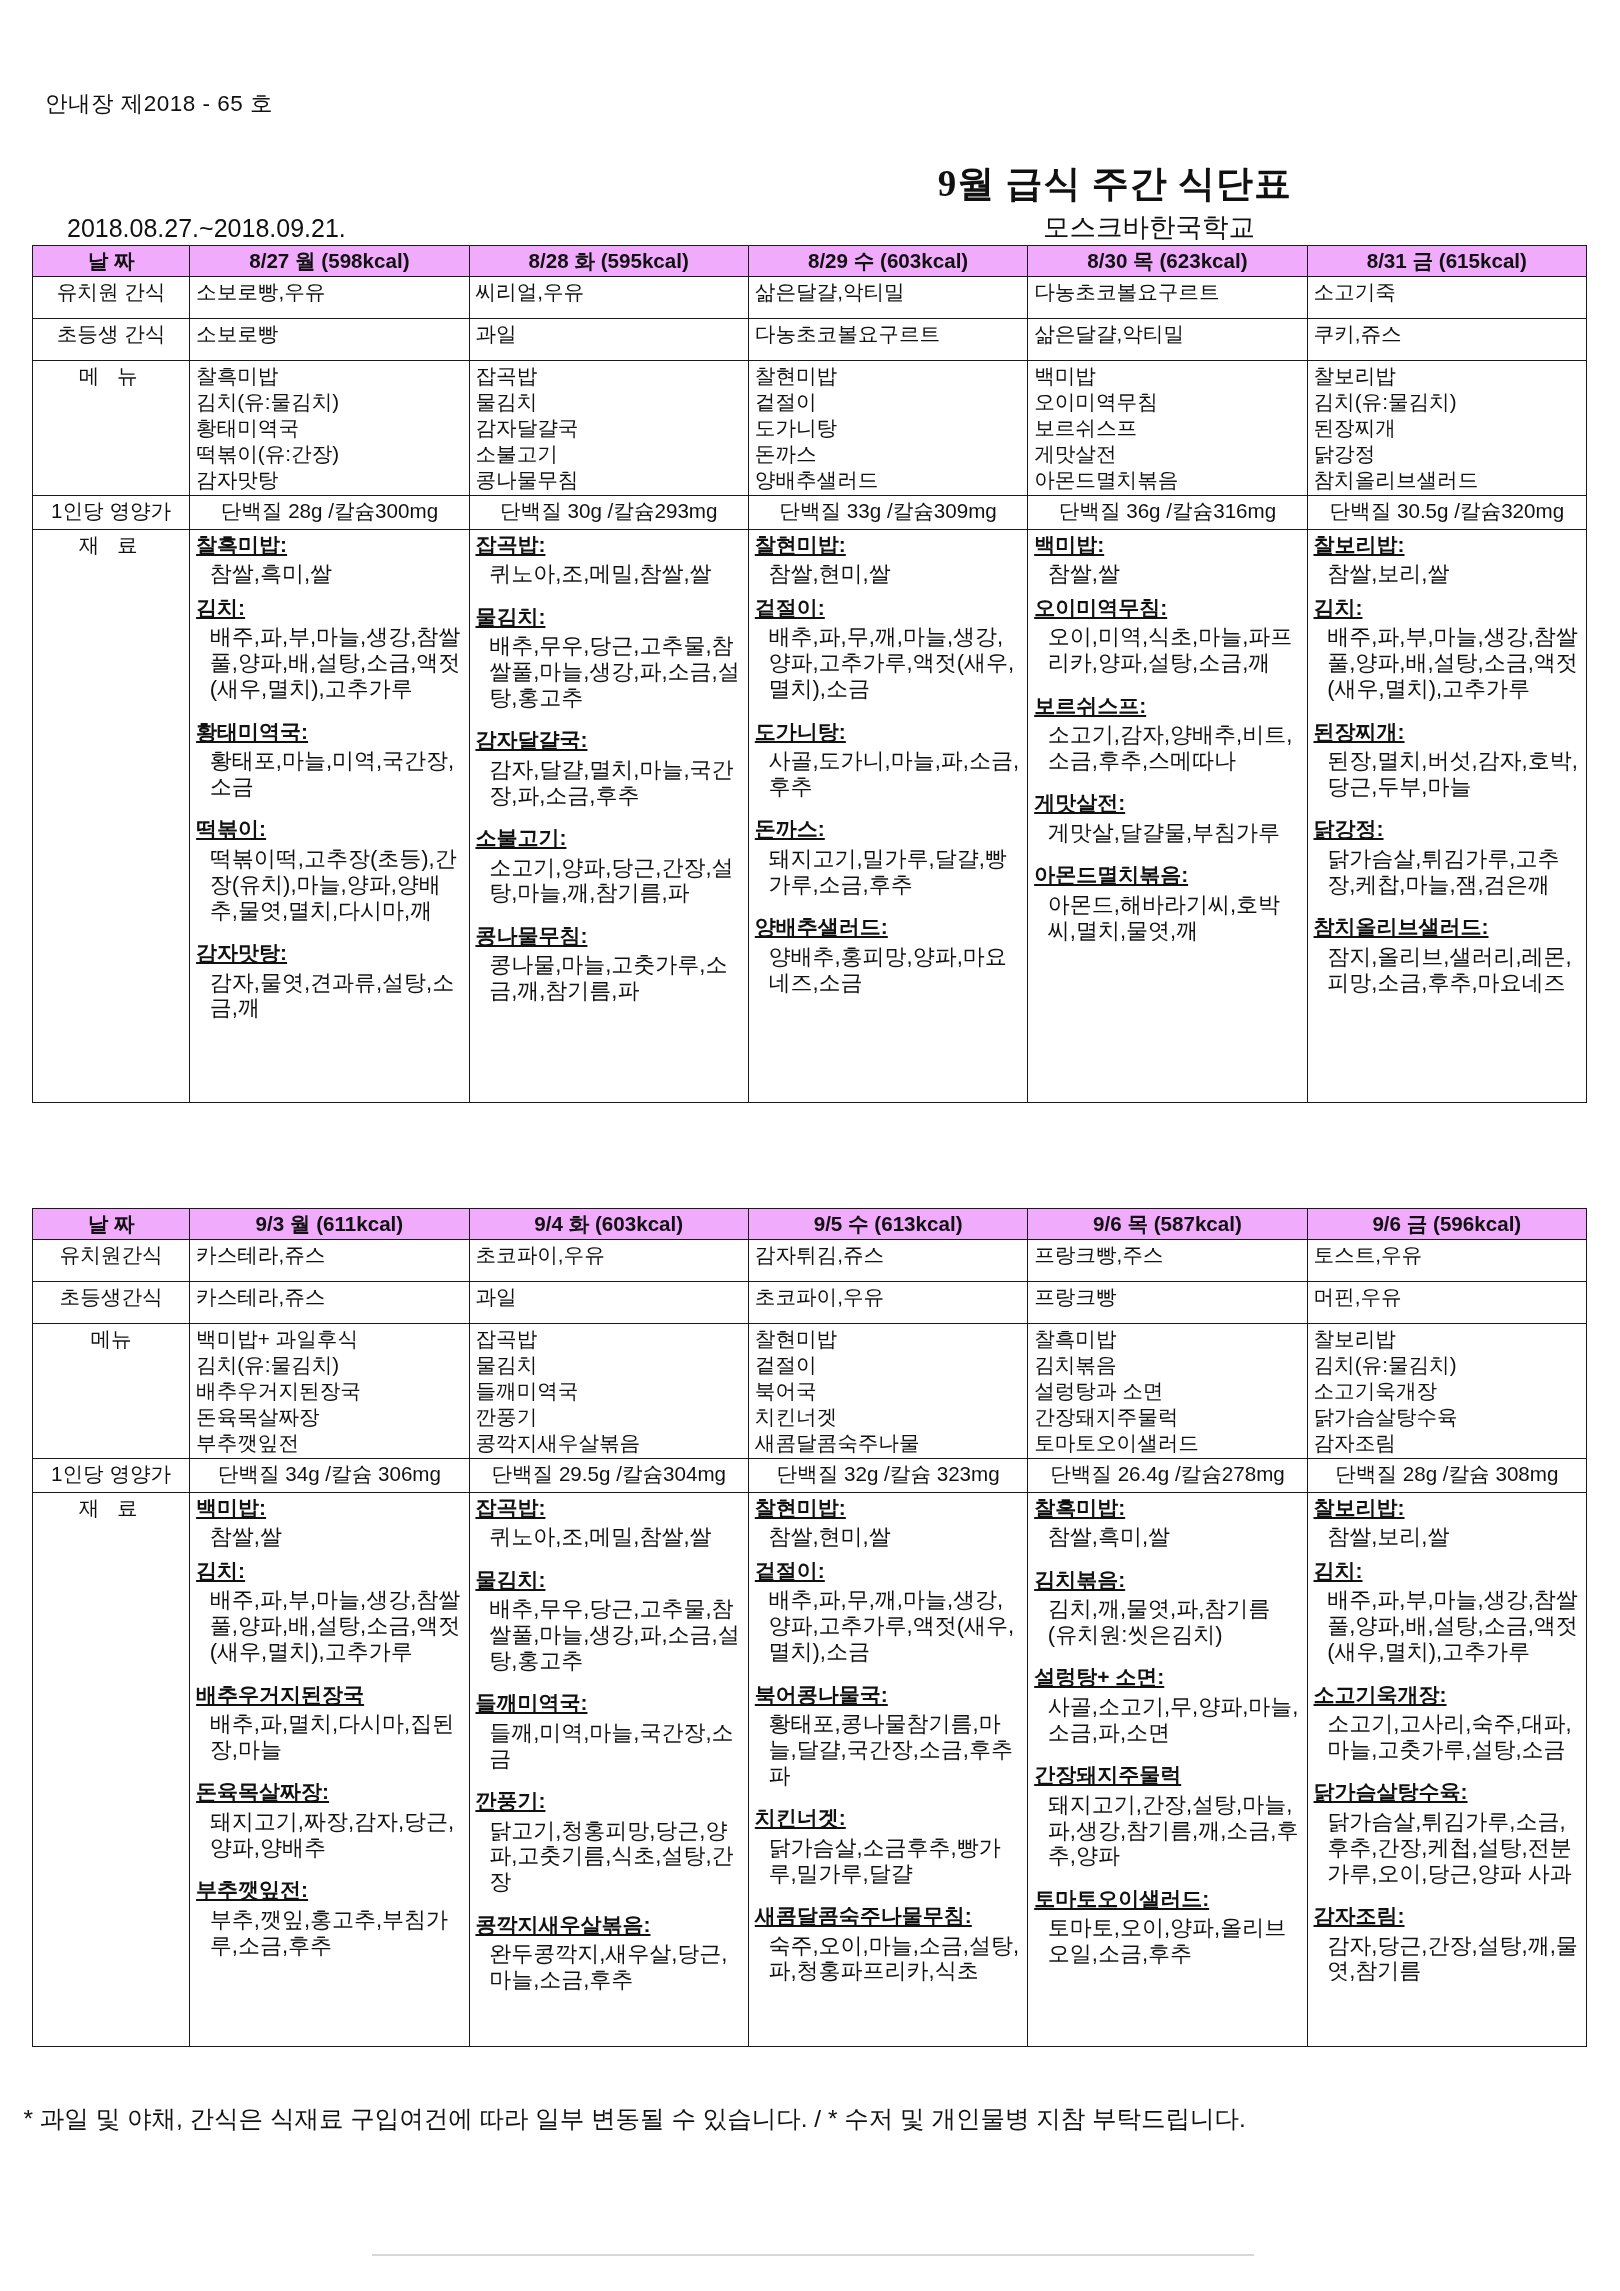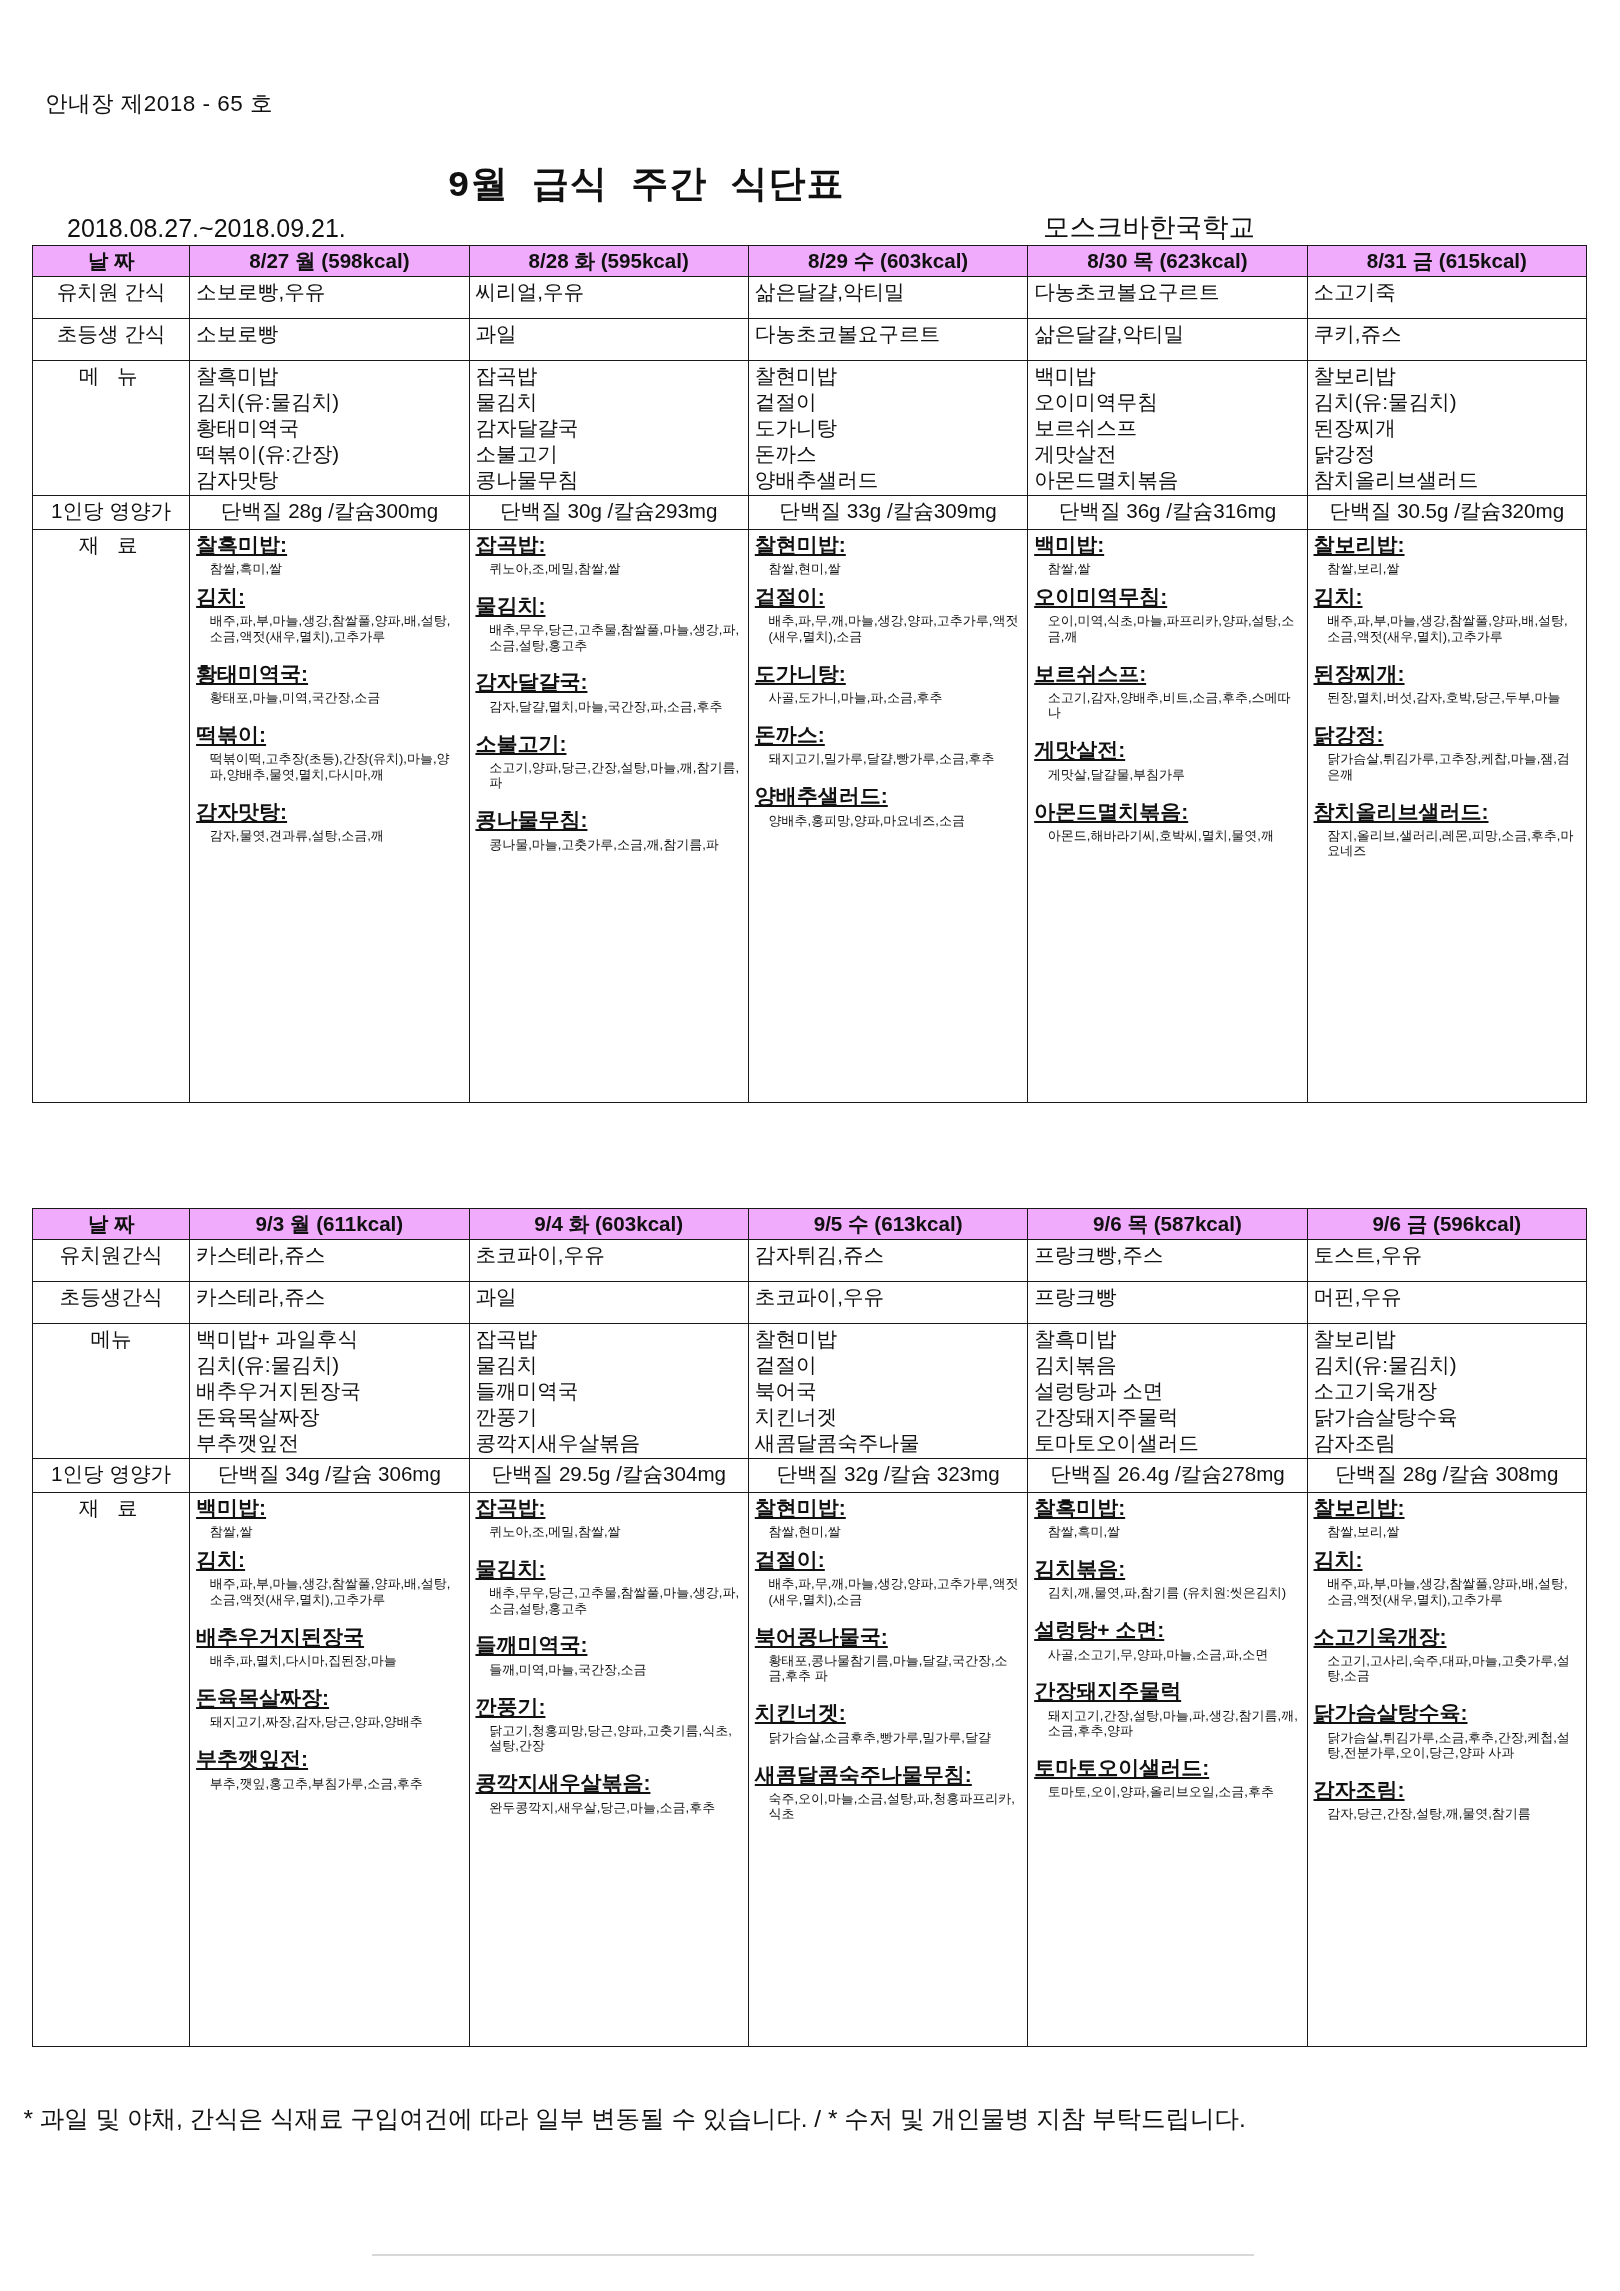--- a/index.html
+++ b/index.html
@@ -30,25 +30,25 @@
     top: 88px;
     font-size: 22.5px;
     letter-spacing: 0.5px;
     font-family: "Liberation Sans", "DejaVu Sans", sans-serif;
   }
   .main-title {
     position: absolute;
     left: 0;
     right: 0;
     top: 159px;
-    text-align: center;
+    text-align: right;
     font-size: 37px;
     font-weight: bold;
     letter-spacing: 1px;
-    font-family: Liberation Mono, monospace;
+    font-family: Liberation Serif, serif;
   }
   .date-range {
     position: absolute;
     left: 67px;
     top: 214px;
     font-size: 25px;
     font-family: "Liberation Sans", "DejaVu Sans", sans-serif;
   }
   .school-name {
     position: absolute;
@@ -140,21 +140,21 @@
   .ing-name {
     font-weight: bold;
     text-decoration: underline;
     font-size: 21px;
     display: block;
     margin-bottom: 2.9px;
   }
   .ing-items {
     display: block;
     padding-left: 13.7px;
-    font-size: 13px;
+    font-size: 22px;
     line-height: 1.18;
     word-break: break-all;
   }
   .ing-spacer { display: block; height: 8.8px; }
 
   
   .footnote {
     position: absolute;
     left: 23.5px;
     top: 2102px;

